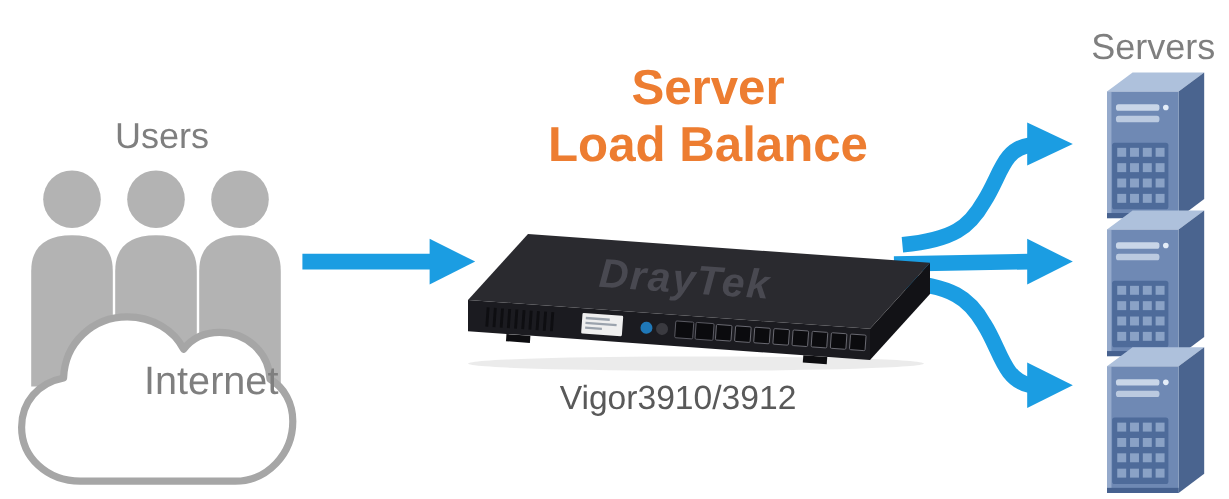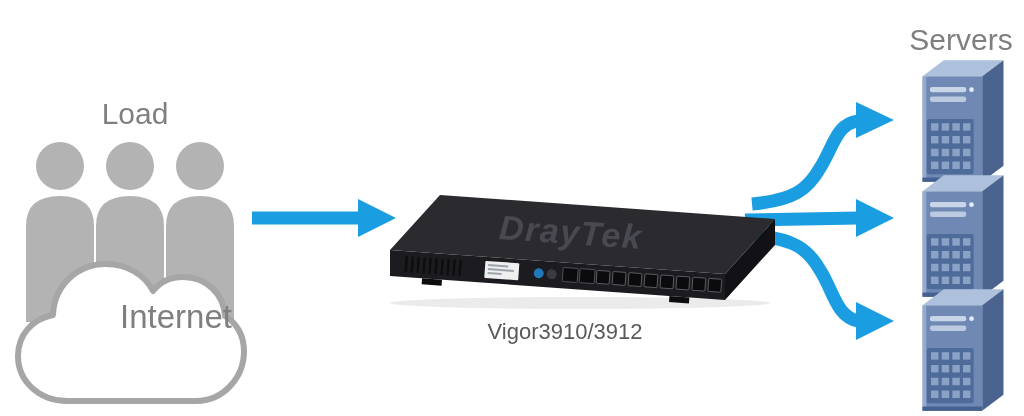--- a/index.html
+++ b/index.html
@@ -30,21 +30,21 @@
   .title-line {
     color: var(--title-orange, #ED7D31);
     font-size: 41px;
     line-height: 47px;
     font-weight: 700;
     white-space: nowrap;
   }
   .device-label {
     color: var(--device-text-gray, #595959);
     text-align: center;
-    font-size: 22px;
+    font-size: 28px;
     line-height: 36px;
     white-space: nowrap;
   }
   svg { position: absolute; display: block; }
   svg text { font-family: "Liberation Sans", sans-serif; }
   .arrow-line { fill: none; stroke: var(--arrow-blue, #1B9DE2); stroke-width: 13px; }
   .arrow-head { fill: var(--arrow-blue, #1B9DE2); }
   .person { fill: var(--people-gray, #B3B3B3); }
   .cloud { fill: #ffffff; stroke: var(--cloud-stroke-gray, #A6A6A6); stroke-width: 6px; stroke-linejoin: round; }
   .router-top { fill: var(--router-black, #2A2A2F); }
@@ -109,31 +109,35 @@
     <g>
       <path class="arrow-line" d="M745 220 L858 218"></path>
       <polygon class="arrow-head" points="856,199 894,218 856,237"></polygon>
     </g>
     <g>
       <path class="arrow-line" d="M745 234 C795 238 808 249 820 270 C834 292 836 316 858 321"></path>
       <polygon class="arrow-head" points="856,302 894,321 856,340"></polygon>
     </g>
   </svg>
 
-  <div class="abs gray-label" style="left:55px; top:96px; width:160px;">Load</div>
+  <div class="abs gray-label" style="left:55px; top:96px; width:160px;">Users</div>
 
   <svg style="left:10px; top:130px" width="240" height="276" viewBox="0 0 240 276">
     <use href="#person-shape" x="50" y="90" class="person"></use>
     <use href="#person-shape" x="120" y="90" class="person"></use>
     <use href="#person-shape" x="190" y="90" class="person"></use>
     <path class="cloud" d="M57 271 C29 271 8 251 8 226 C8 205 22 189 43 185 C44 156 67 134 96 134 C117 134 135 145 143 161 C150 152 161 147 173 147 C196 147 214 164 215 186 C227 193 234 206 234 221 C234 248 213 271 186 271 Z"></path>
   </svg>
 
   <div class="abs internet-label" style="left:28px; top:298px; width:204px;">Internet</div>
 
+  <div class="abs title-block" style="left:370px; top:50px; width:440px;">
+    <div class="title-line">Server</div>
+    <div class="title-line">Load Balance</div>
+  </div>
 
   <svg style="left:380px; top:160px" width="400" height="150" viewBox="0 0 400 150">
     <ellipse cx="200" cy="143" rx="190" ry="6" fill="rgba(0,0,0,0.08)"></ellipse>
     <polygon class="router-front" points="10,90 345,114 345,140 10,116"></polygon>
     <polygon class="router-side" points="345,114 395,59 395,85 345,140"></polygon>
     <polygon class="router-top" points="10,90 60,35 395,59 345,114"></polygon>
     <text x="0" y="0" transform="translate(190,84) rotate(4)" text-anchor="middle" font-size="34" font-style="italic" font-weight="bold" letter-spacing="1.5" fill="#4B4B53" opacity="0.95">DrayTek</text>
     <g transform="translate(10,90) rotate(4.1)">
       <g fill="#0E0E11">
         <rect x="16" y="5" width="2.4" height="16"></rect>

